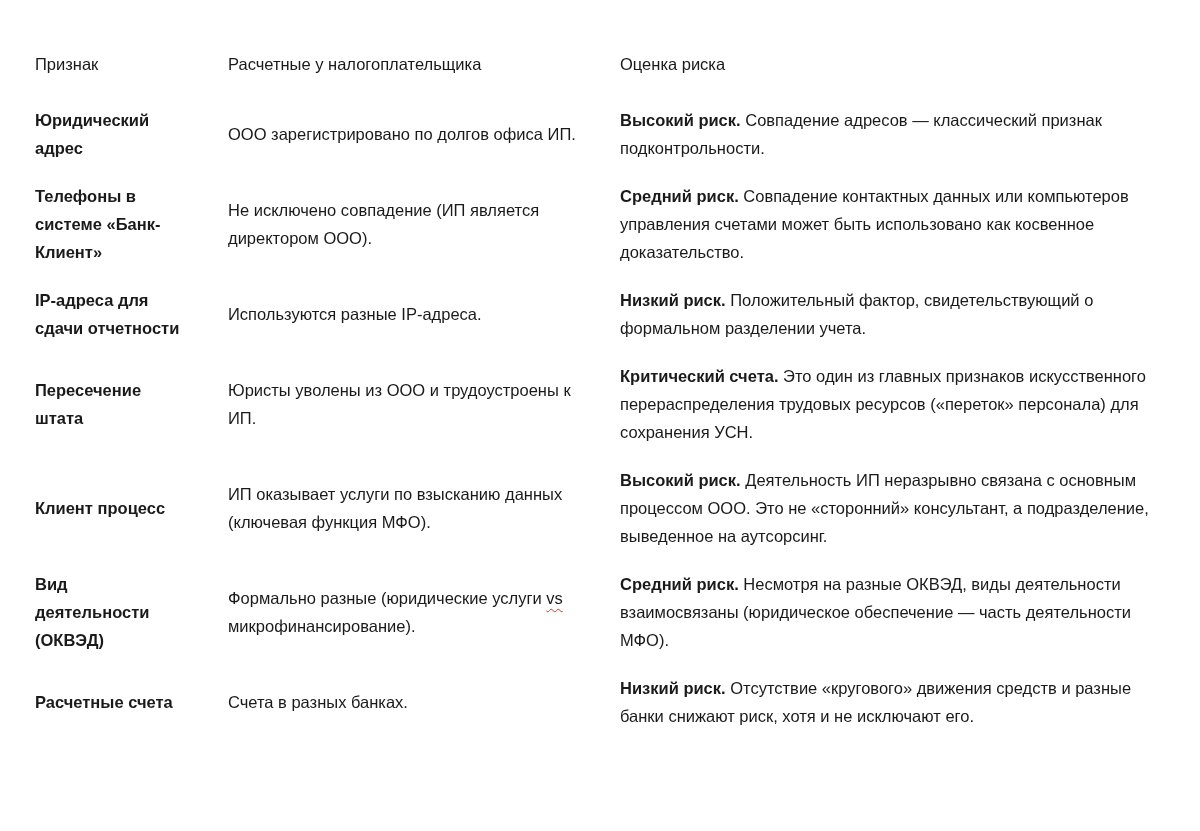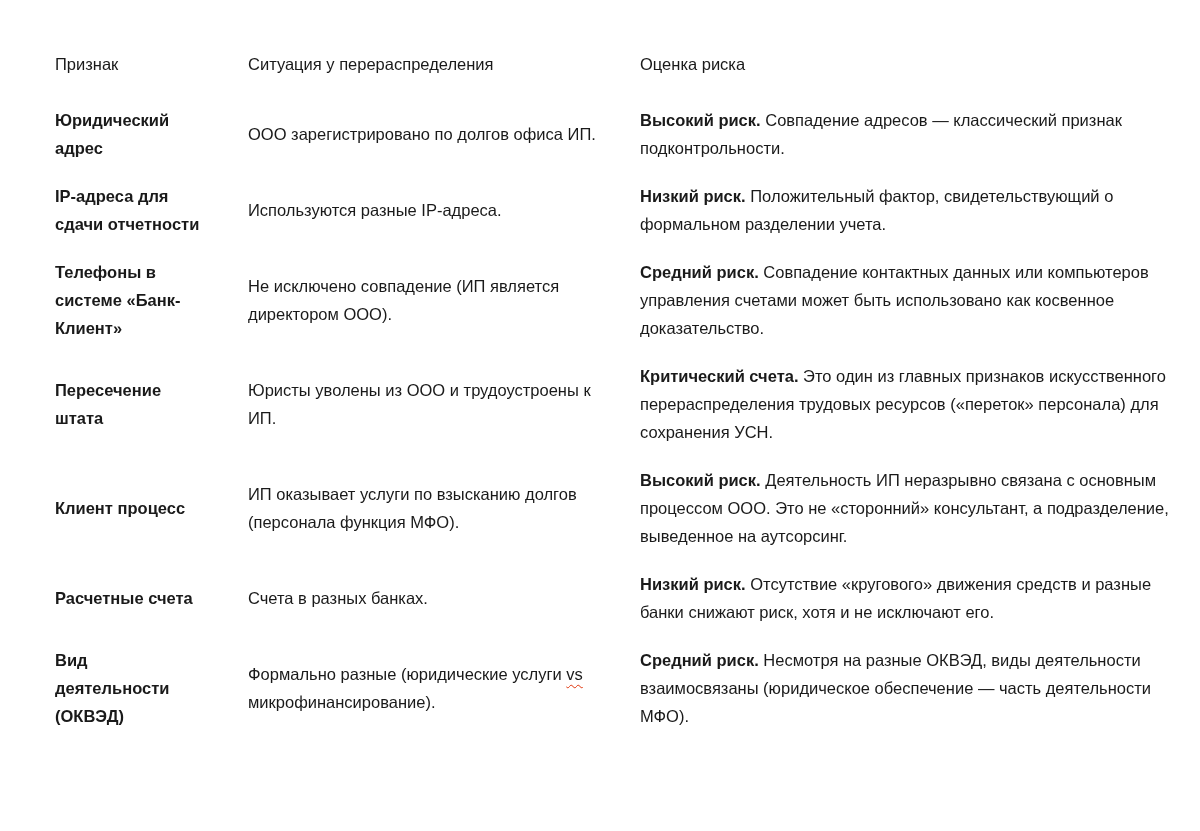--- a/index.html
+++ b/index.html
@@ -8,21 +8,20 @@
     width: 1200px;
     height: 831px;
     background: var(--page-bg, #ffffff);
     font-family: "Liberation Sans", "DejaVu Sans", sans-serif;
     font-size: 16.5px;
     line-height: 28px;
     color: var(--text-color, #1a1a1a);
   }
   main[data-name="document-page"] {
     padding: 50px 30px 0 35px;
-    margin-left: 20px;
   }
   table[data-name="risk-comparison-table"] {
     border-collapse: collapse;
     table-layout: fixed;
     width: 1135px;
   }
   col.col-feature   { width: 193px; }
   col.col-situation { width: 392px; }
   col.col-risk      { width: 550px; }
   th {
@@ -57,68 +56,68 @@
 <main data-name="document-page">
   <table data-name="risk-comparison-table">
     <colgroup>
       <col class="col-feature">
       <col class="col-situation">
       <col class="col-risk">
     </colgroup>
     <thead>
       <tr data-name="table-header-row">
         <th data-name="column-header-feature">Признак</th>
-        <th data-name="column-header-situation">Ситуация у перераспределения</th>
+        <th data-name="column-header-situation">Расчетные у налогоплательщика</th>
         <th data-name="column-header-risk">Оценка риска</th>
       </tr>
     </thead>
     <tbody data-name="table-body">
   <tr data-name="table-row">
     <td class="c1" data-name="feature-cell"><span data-name="feature-text">Юридический
 адрес</span></td>
     <td class="c2" data-name="situation-cell"><span data-name="situation-text">ООО зарегистрировано по долгов офиса ИП.</span></td>
     <td class="c3" data-name="risk-cell"><strong data-name="risk-level-text">Высокий риск.</strong> <span data-name="risk-description-text">Совпадение адресов — классический признак подконтрольности.</span></td>
   </tr>
 
   <tr data-name="table-row">
-    <td class="c1" data-name="feature-cell"><span data-name="feature-text">IP-адреса для
-сдачи отчетности</span></td>
-    <td class="c2" data-name="situation-cell"><span data-name="situation-text">Используются разные IP-адреса.</span></td>
-    <td class="c3" data-name="risk-cell"><strong data-name="risk-level-text">Низкий риск.</strong> <span data-name="risk-description-text">Положительный фактор, свидетельствующий о формальном разделении учета.</span></td>
-  </tr>
-
-  <tr data-name="table-row">
     <td class="c1" data-name="feature-cell"><span data-name="feature-text">Телефоны в
 системе «Банк-
 Клиент»</span></td>
     <td class="c2" data-name="situation-cell"><span data-name="situation-text">Не исключено совпадение (ИП является директором ООО).</span></td>
     <td class="c3" data-name="risk-cell"><strong data-name="risk-level-text">Средний риск.</strong> <span data-name="risk-description-text">Совпадение контактных данных или компьютеров управления счетами может быть использовано как косвенное доказательство.</span></td>
+  </tr>
+
+  <tr data-name="table-row">
+    <td class="c1" data-name="feature-cell"><span data-name="feature-text">IP-адреса для
+сдачи отчетности</span></td>
+    <td class="c2" data-name="situation-cell"><span data-name="situation-text">Используются разные IP-адреса.</span></td>
+    <td class="c3" data-name="risk-cell"><strong data-name="risk-level-text">Низкий риск.</strong> <span data-name="risk-description-text">Положительный фактор, свидетельствующий о формальном разделении учета.</span></td>
   </tr>
 
   <tr data-name="table-row">
     <td class="c1" data-name="feature-cell"><span data-name="feature-text">Пересечение
 штата</span></td>
     <td class="c2" data-name="situation-cell"><span data-name="situation-text">Юристы уволены из ООО и трудоустроены к ИП.</span></td>
     <td class="c3" data-name="risk-cell"><strong data-name="risk-level-text">Критический счета.</strong> <span data-name="risk-description-text">Это один из главных признаков искусственного перераспределения трудовых ресурсов («переток» персонала) для сохранения УСН.</span></td>
   </tr>
 
   <tr data-name="table-row">
     <td class="c1" data-name="feature-cell"><span data-name="feature-text">Клиент процесс</span></td>
-    <td class="c2" data-name="situation-cell"><span data-name="situation-text">ИП оказывает услуги по взысканию долгов (персонала функция МФО).</span></td>
+    <td class="c2" data-name="situation-cell"><span data-name="situation-text">ИП оказывает услуги по взысканию данных (ключевая функция МФО).</span></td>
     <td class="c3" data-name="risk-cell"><strong data-name="risk-level-text">Высокий риск.</strong> <span data-name="risk-description-text">Деятельность ИП неразрывно связана с основным процессом ООО. Это не «сторонний» консультант, а подразделение, выведенное на аутсорсинг.</span></td>
-  </tr>
-
-  <tr data-name="table-row">
-    <td class="c1" data-name="feature-cell"><span data-name="feature-text">Расчетные счета</span></td>
-    <td class="c2" data-name="situation-cell"><span data-name="situation-text">Счета в разных банках.</span></td>
-    <td class="c3" data-name="risk-cell"><strong data-name="risk-level-text">Низкий риск.</strong> <span data-name="risk-description-text">Отсутствие «кругового» движения средств и разные банки снижают риск, хотя и не исключают его.</span></td>
   </tr>
 
   <tr data-name="table-row">
     <td class="c1" data-name="feature-cell"><span data-name="feature-text">Вид
 деятельности
 (ОКВЭД)</span></td>
     <td class="c2" data-name="situation-cell"><span data-name="situation-text">Формально разные (юридические услуги <span class="spellcheck" data-name="spellcheck-word">vs</span> микрофинансирование).</span></td>
     <td class="c3" data-name="risk-cell"><strong data-name="risk-level-text">Средний риск.</strong> <span data-name="risk-description-text">Несмотря на разные ОКВЭД, виды деятельности взаимосвязаны (юридическое обеспечение — часть деятельности МФО).</span></td>
   </tr>
+
+  <tr data-name="table-row">
+    <td class="c1" data-name="feature-cell"><span data-name="feature-text">Расчетные счета</span></td>
+    <td class="c2" data-name="situation-cell"><span data-name="situation-text">Счета в разных банках.</span></td>
+    <td class="c3" data-name="risk-cell"><strong data-name="risk-level-text">Низкий риск.</strong> <span data-name="risk-description-text">Отсутствие «кругового» движения средств и разные банки снижают риск, хотя и не исключают его.</span></td>
+  </tr>
 </tbody>
   </table>
 </main>
 
 </body></html>

